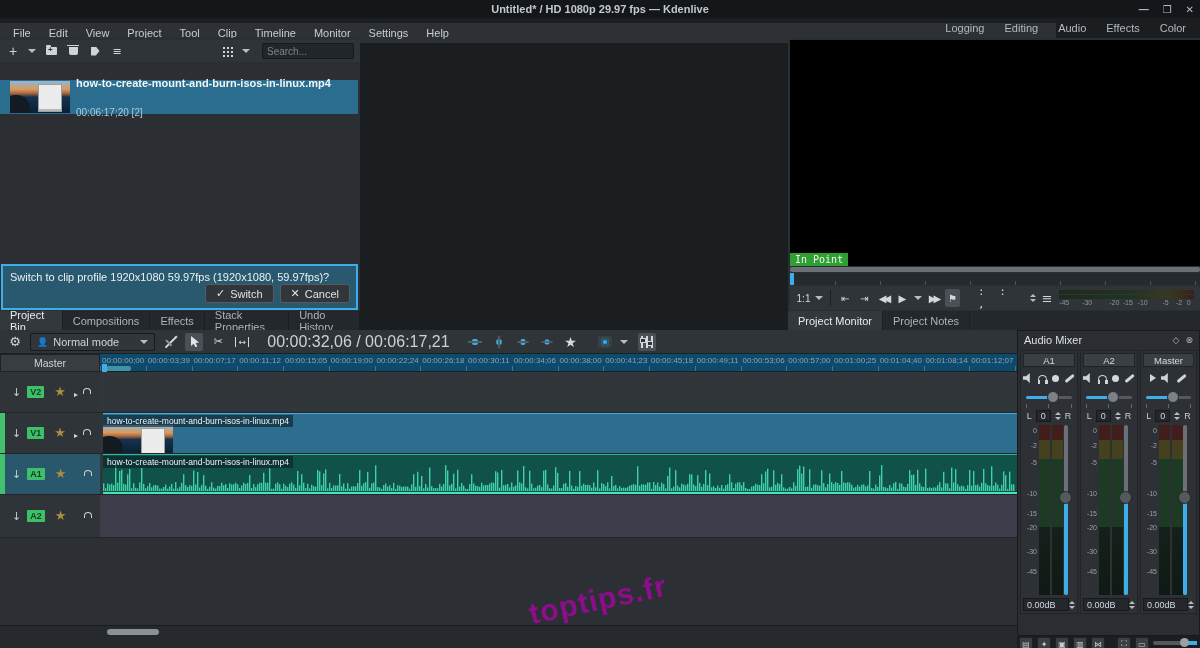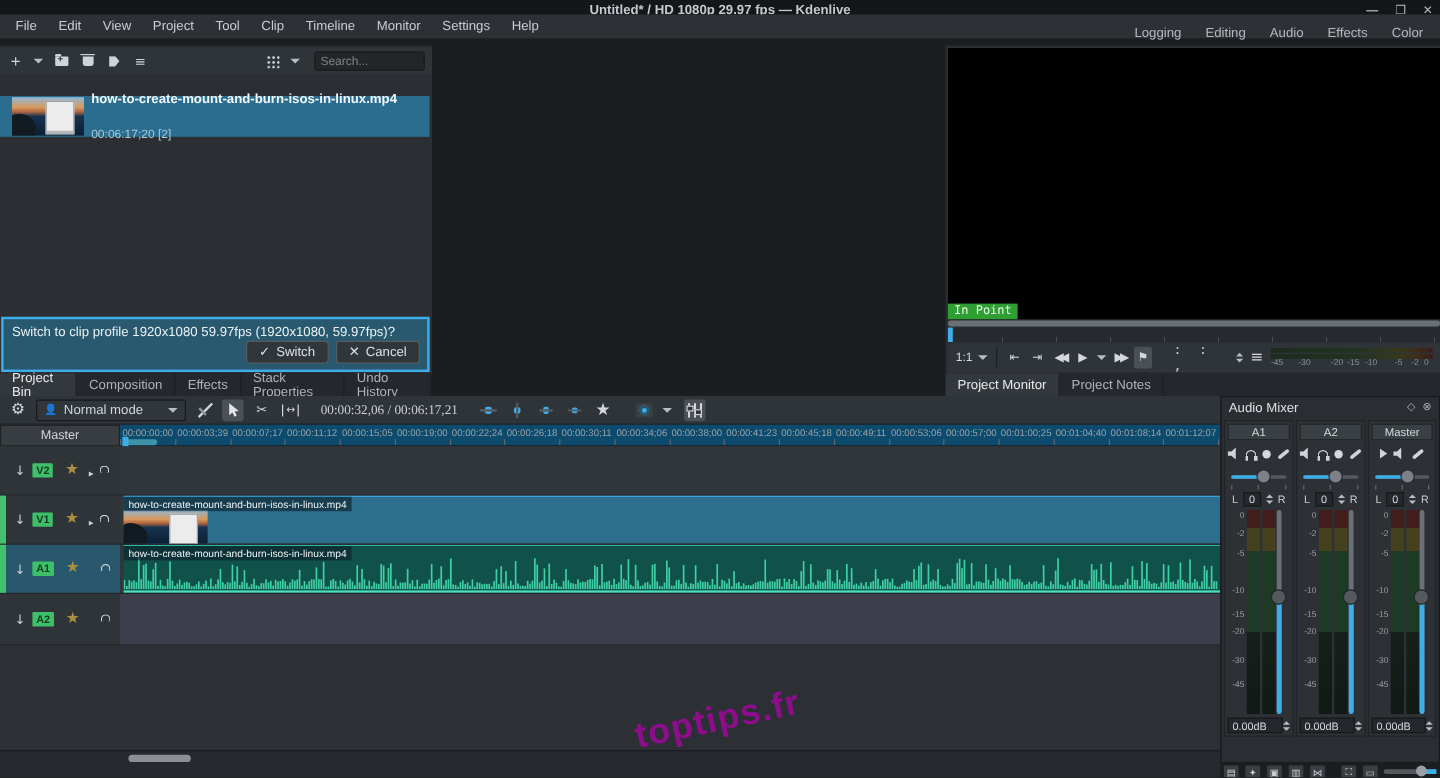--- a/index.html
+++ b/index.html
@@ -7,21 +7,21 @@
     font-family:"Liberation Sans","DejaVu Sans",sans-serif; color:#cfd4d8; font-size:11px; }
   #app { position:relative; width:1200px; height:648px; background:#1b1e20; }
 
   
   #titlebar { position:absolute; left:0; top:0; width:1200px; height:18px; background:#14171a;
     display:flex; align-items:center; justify-content:center; color:#c4c9cd; font-weight:bold; font-size:11px; }
   #win-controls { position:absolute; right:6px; top:0; height:18px; display:flex; gap:14px; align-items:center; color:#b6bbc0; font-size:10px; }
   #win-controls span { cursor:default; }
 
   
-  #menubar { position:absolute; left:0; top:12px; width:1200px; height:20px; background:#2d3136;
+  #menubar { position:absolute; left:0; top:23px; width:1056px; height:20px; background:#2d3136;
     display:flex; align-items:center; padding-left:4px; }
   #menubar .menu-item { padding:2px 9px; color:#c8cdd1; }
   #ws-tabs { position:absolute; right:4px; top:18px; height:20px; display:flex; align-items:center; }
   #ws-tabs .ws-tab { padding:2px 10px; color:#b4b9be; }
 
   
   .panel { position:absolute; background:#2a2e32; }
   #bin-panel   { left:0; top:38px; width:360px; height:292px; background:#2b2f33; }
   #mid-panel   { left:362px; top:38px; width:424px; height:292px; background:#282c30; }
   #mon-panel   { left:788px; top:38px; width:412px; height:292px; background:#2a2e32; }
@@ -85,21 +85,21 @@
   #mon-meter-ticks span { position:absolute; top:0; font-size:7px; color:#8f959a; transform:translateX(-50%); }
 
   
   #tl-toolbar { position:absolute; left:0; top:330px; width:1017px; height:24px; background:#2f3438;
     border-bottom:1px solid #1d2023; display:flex; align-items:center; gap:6px; padding:0 6px; }
   #mode-dd { display:flex; align-items:center; gap:5px; background:#31363b; border:1px solid #17191c;
     border-radius:2px; height:18px; padding:0 6px; }
   .chev { width:0; height:0; border-left:4px solid transparent; border-right:4px solid transparent; border-top:4px solid #b8bdc2; display:inline-block; }
   .tool-btn { display:flex; align-items:center; justify-content:center; width:18px; height:18px; color:#d4d8dc; }
   .tool-btn.pressed { background:#4a5056; border-radius:2px; }
-  #tl-tc { font-family:Liberation Serif, serif; color:#cdd1d5; margin:0 10px; font-size:11px; }
+  #tl-tc { font-family:Liberation Sans, sans-serif; color:#cdd1d5; margin:0 10px; font-size:16px; }
   .blue-ico { position:relative; width:14px; height:10px; }
   .blue-ico::before { content:''; position:absolute; left:4px; top:2px; width:6px; height:6px; background:#3daee9; border-radius:2px; }
   .blue-ico::after { content:''; position:absolute; left:0; top:4px; width:14px; height:2px; background:#555b61; }
   .comp-ico { position:relative; width:14px; height:12px; background:#3a3f44; border-radius:2px; }
   .comp-ico::before { content:''; position:absolute; left:3px; top:2px; width:8px; height:8px; background:#3daee9; border-radius:50%; box-shadow:inset 0 0 0 2px #26556b; }
   .mix-ico { position:relative; width:12px; height:12px;
     background:repeating-linear-gradient(90deg,#d4d8dc 0 2px,transparent 2px 5px); }
   .mix-ico::before { content:''; position:absolute; left:-1px; top:2px; width:4px; height:3px; background:#2f3438; border:1px solid #d4d8dc; }
   .mix-ico::after { content:''; position:absolute; right:0px; bottom:2px; width:4px; height:3px; background:#2f3438; border:1px solid #d4d8dc; }
 
@@ -271,21 +271,21 @@
           <span>Switch</span>
         </span>
         <span class="dlg-btn">
           <span class="glyph">✕</span>
           <span>Cancel</span>
         </span>
       </div>
     </div>
     <div class="tab-row">
         <span class="tab active">Project Bin</span>
-        <span class="tab">Composition</span>
+        <span class="tab">Compositions</span>
         <span class="tab">Effects</span>
         <span class="tab">Stack Properties</span>
         <span class="tab">Undo History</span>
       </div>
   </div>
 
 
   <div id="mon-panel" class="panel">
     <div id="video-area">
       <span id="in-point">In Point</span>

